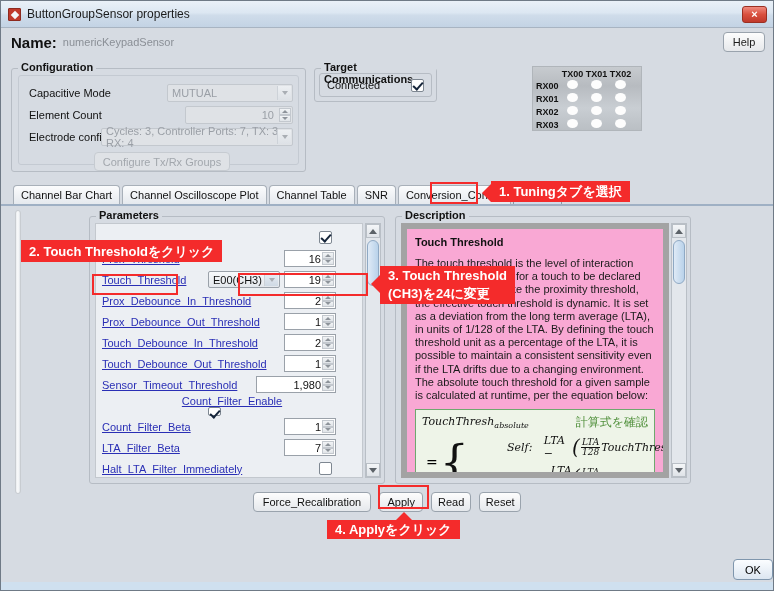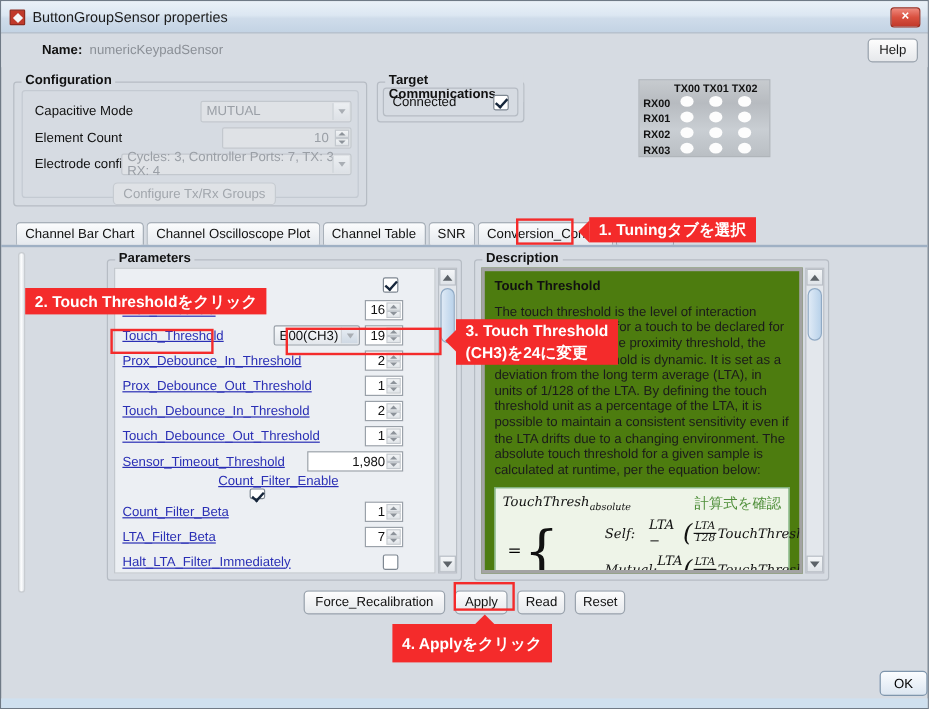--- a/index.html
+++ b/index.html
@@ -42,21 +42,21 @@
     color:#fff; font-size:11px; font-weight:bold;
     display:flex; align-items:center; justify-content:center;
     cursor:pointer;
   }
   
   .namerow {
     height:28px; flex:0 0 28px;
     display:flex; align-items:center; padding:0 8px 0 10px;
     background:#d6dbe2;
   }
-  .name-label { font-weight:bold; color:#111; margin-right:6px; font-size:11px;margin-left:24px;}
+  .name-label { font-weight:bold; color:#111; margin-right:6px; font-size:15px;}
   .name-value { color:#8a8f96; flex:1; font-size:11px;}
   .help-btn {
     width:42px; height:20px;
     background:linear-gradient(to bottom,#fdfdfd,#e6e8eb);
     border:1px solid #9aa3ad; border-radius:4px;
     display:flex;align-items:center;justify-content:center;
     font-size:11px; color:#1b1b1b; cursor:pointer;
   }
   
   .upper { flex:0 0 126px; position:relative; padding:0 10px; }
@@ -180,21 +180,21 @@
   .prow {
     position:absolute; left:0; right:0; height:21px;
     display:flex; align-items:center;
   }
   .plabel {
     flex:1; padding-left:6px;
     color:#2a2fb5; text-decoration:underline; font-size:11px;
     white-space:nowrap; cursor:pointer;
   }
   .spinfield {
-    position:relative; width:32px; height:17px; margin-right:26px;
+    position:relative; width:52px; height:17px; margin-right:26px;
     background:#fff; border:1px solid #9aa1a9;
     display:flex; align-items:center; justify-content:flex-end;
     padding:0 14px 0 3px; font-size:11px; color:#111;
   }
   .spinfield.wide { width:80px;text-align:right; }
   .rowchk { margin-right:30px; }
   .vscroll {
     position:absolute; right:3px; top:6px; width:16px; bottom:5px;
     background:#e3e7ec; border:1px solid #b9bfc6;
   }
@@ -208,21 +208,21 @@
   .vscroll .arrow.top:after{content:"";border-left:4px solid transparent;border-right:4px solid transparent;border-bottom:5px solid #5c6268;}
   .vscroll .arrow.bot:after{content:"";border-left:4px solid transparent;border-right:4px solid transparent;border-top:5px solid #5c6268;}
   .vthumb {
     position:absolute; left:1px; right:1px;
     background:linear-gradient(to right,#dfeaf6,#b9d2ea);
     border:1px solid #8fa9c4; border-radius:7px;
   }
   #desc-panel { left:394px; top:10px; width:296px; height:268px; }
   #desc-inner {
     position:absolute; left:5px; top:6px; right:21px; bottom:5px;
-    background:#4d7c0f; border:3px solid #a3a3a3;
+    background:#f9a8d4; border:6px solid #a3a3a3;
     padding:7px 8px 0 8px; overflow:hidden;
   }
   .desc-h { font-weight:bold; font-size:11px; color:#111; margin-bottom:9px;}
   .desc-p { font-size:11px; color:#1b1b1b; line-height:13.2px; }
   .eqbox {
     margin-top:7px; border:1px solid #6fa86f; background:#eef4e8;
     padding:5px 6px 6px 6px; position:relative; height:86px;
   }
   .eq-note {
     position:absolute; right:6px; top:4px;
@@ -575,15 +575,15 @@
   <div class="ann" style="left:20px;top:239px;height:22px;">2. Touch Thresholdをクリック</div>
   <div class="hl" style="left:91px;top:273px;width:86px;height:21px;"></div>
 
   <div class="hl" style="left:237px;top:272px;width:130px;height:23px;"></div>
   <div class="ann-arrow-l" style="left:370px;top:274px;"></div>
   <div class="ann" style="left:379px;top:265px;height:38px;flex-direction:column;align-items:flex-end;line-height:18px;font-size:13px;">3. Touch Threshold
 (CH3)を24に変更</div>
 
   <div class="hl" style="left:377px;top:484px;width:51px;height:24px;"></div>
   <div class="ann-arrow-u" style="left:394px;top:511px;"></div>
-  <div class="ann" style="left:326px;top:519px;height:32px;">4. Applyをクリック</div>
+  <div class="ann" style="left:326px;top:519px;height:19px;">4. Applyをクリック</div>
 
 </div>
 
 </body></html>

